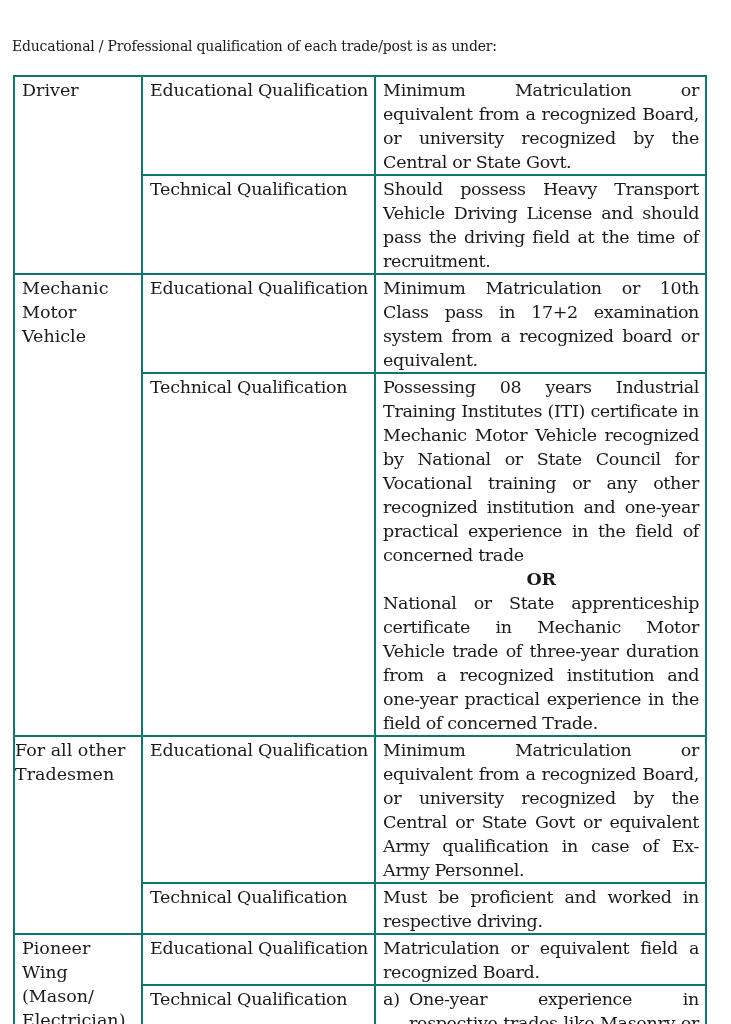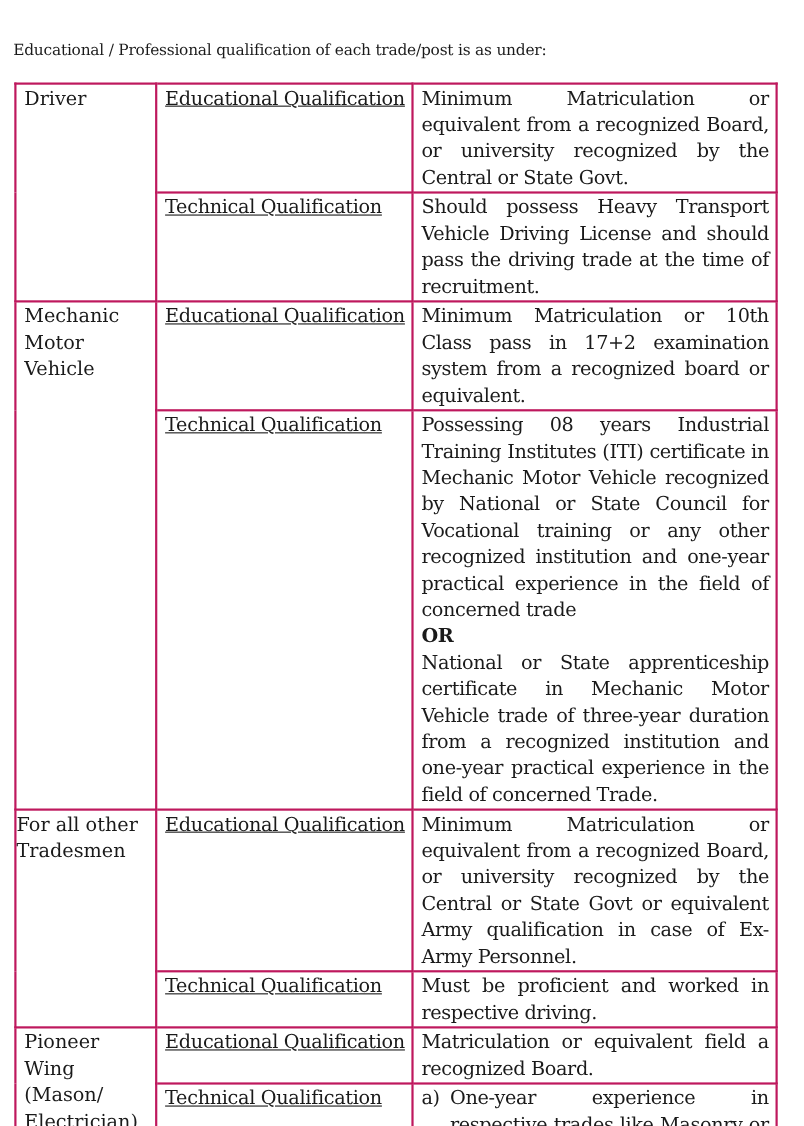--- a/index.html
+++ b/index.html
@@ -11,31 +11,31 @@
   .heading {
     position: absolute; left: 12px; top: 38px;
     font-size: 14px; letter-spacing: -0.2px; white-space: nowrap;
   }
   table.quals {
     position: absolute; left: 13px; top: 75px;
     width: 694px; border-collapse: collapse;
     font-size: 17.5px; line-height: 24px;
   }
   table.quals td {
-    border: 2px solid #be185d; vertical-align: top;
+    border: 2px solid #0f766e; vertical-align: top;
     padding: 1px 6px 0 7px;
   }
   col.c1 { width: 132px; }
   col.c2 { width: 155px; }
   col.c3 { width: 407px; }
   td.trade { padding-left: 8px; }
   td.trade.tight { padding-left: 0; }
-  td.kind { white-space: nowrap; letter-spacing: -0.3px; text-decoration: underline; }
+  td.kind { white-space: nowrap; letter-spacing: -0.3px; }
   td.desc { text-align: justify; letter-spacing: -0.35px; margin-left: 16px; }
-  .or { text-align: left; font-weight: bold; }
+  .or { text-align: center; font-weight: bold; }
   .list-item { display: flex; }
   .list-item .lbl { width: 26px; flex: none; }
   .list-item .txt { flex: 1; text-align: justify; }
 </style>
 </head>
 <body>
 
 <div class="heading">Educational / Professional qualification of each trade/post is as under:</div>
 
 <table class="quals">
@@ -46,21 +46,21 @@
     </colgroup>
   <tbody>
 
     <tr style="height:74px">
       <td class="trade" rowspan="2">Driver</td>
       <td class="kind">Educational Qualification</td>
       <td class="desc">Minimum Matriculation or equivalent from a recognized Board, or university recognized by the Central or State Govt.</td>
     </tr>
     <tr style="height:95px">
       <td class="kind">Technical Qualification</td>
-      <td class="desc">Should possess Heavy Transport Vehicle Driving License and should pass the driving trade at the time of recruitment.</td>
+      <td class="desc">Should possess Heavy Transport Vehicle Driving License and should pass the driving field at the time of recruitment.</td>
     </tr>
 
     <tr style="height:74px">
       <td class="trade" rowspan="2">Mechanic Motor Vehicle</td>
       <td class="kind">Educational Qualification</td>
       <td class="desc">Minimum Matriculation or 10th Class pass in 17+2 examination system from a recognized board or equivalent.</td>
     </tr>
     <tr style="height:333px">
       <td class="kind">Technical Qualification</td>
       <td class="desc">

